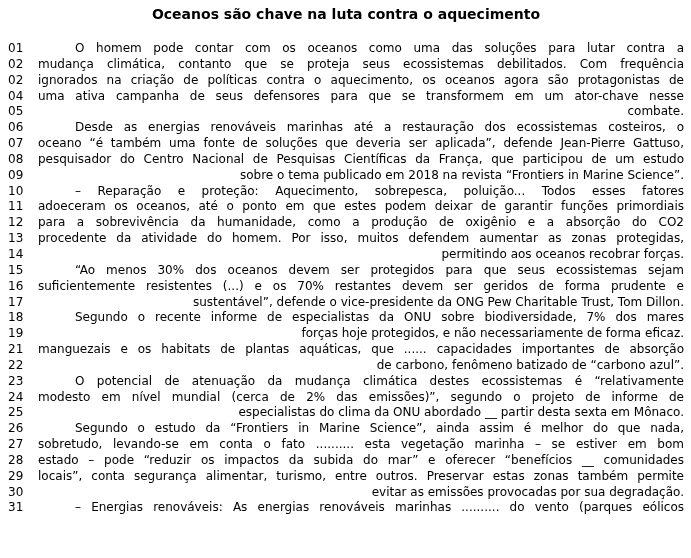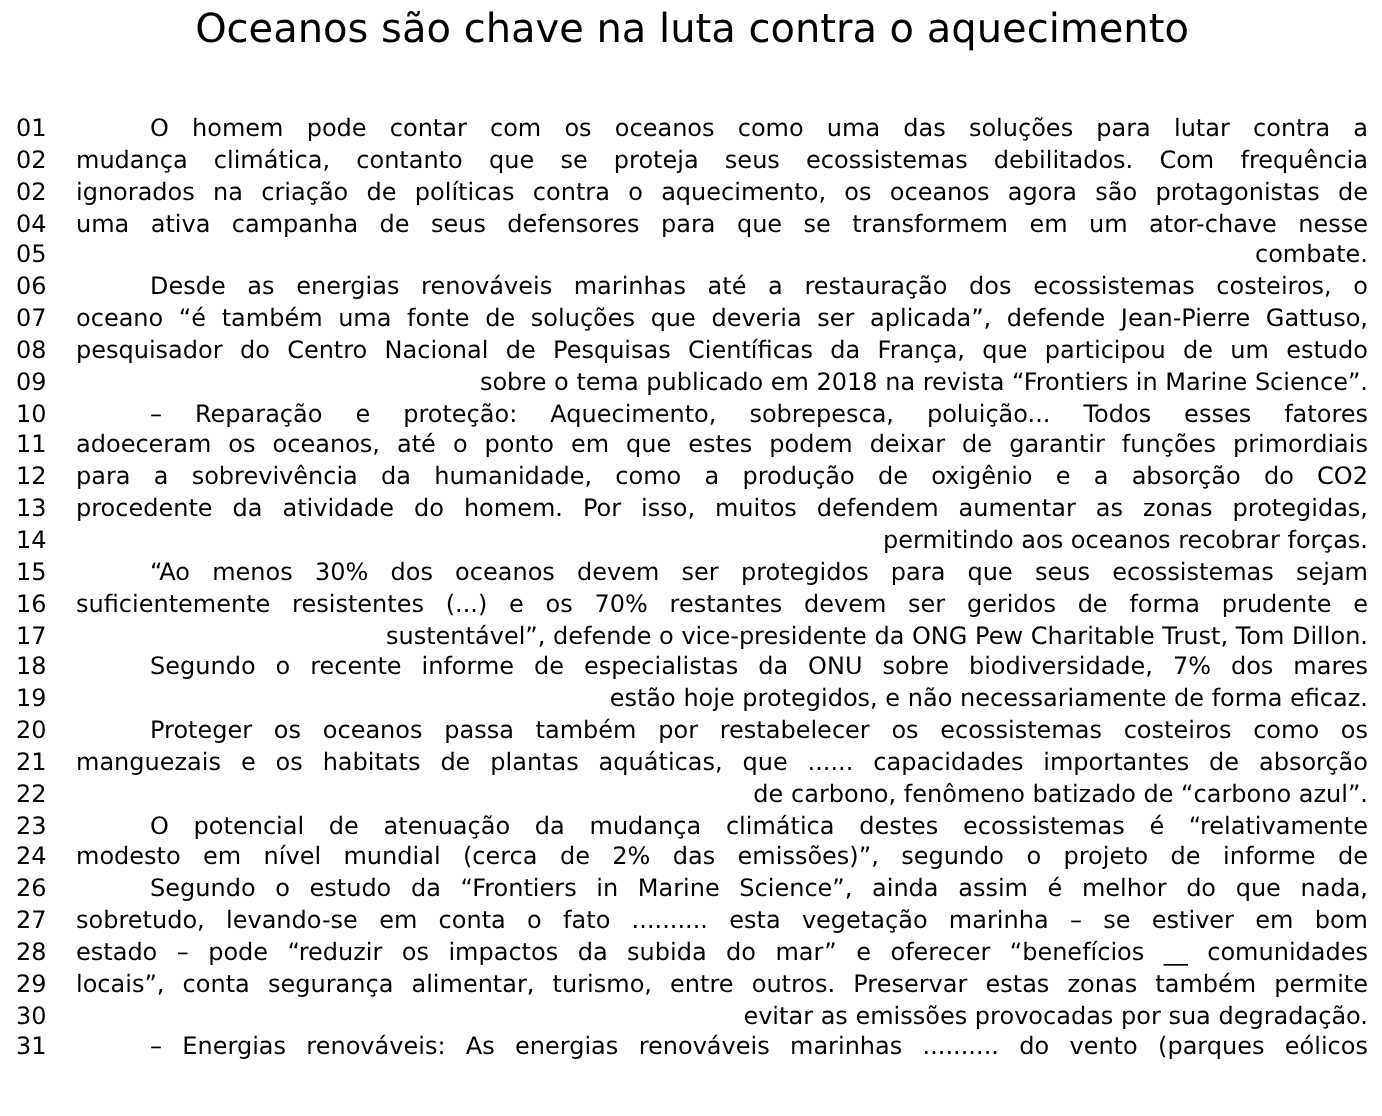--- a/index.html
+++ b/index.html
@@ -13,24 +13,24 @@
     background: #ffffff;
     color: #000000;
     font-family: "DejaVu Sans", sans-serif;
     font-size: 12px;
     box-sizing: border-box;
     padding: 5px 7px 0 8px;
     overflow: hidden;
   }
   .title {
     text-align: center;
-    font-weight: normal;
-    font-size: 20px;
+    font-weight: bold;
+    font-size: 14px;
     line-height: 18px;
-    margin-bottom: 34px;
+    margin-bottom: 18px;
   }
   .line {
     display: flex;
     line-height: 15.85px;
   }
   .line-num {
     flex: 0 0 30px;
     width: 30px;
     text-align: left;
   }
@@ -123,41 +123,41 @@
       <div class="line">
         <span class="line-num">17</span>
         <span class="line-text"><span>sustentável”, defende o vice-presidente da ONG Pew Charitable Trust, Tom Dillon.</span></span>
       </div>
       <div class="line justify indent">
         <span class="line-num">18</span>
         <span class="line-text"><span>Segundo o recente informe de especialistas da ONU sobre biodiversidade, 7% dos mares</span></span>
       </div>
       <div class="line">
         <span class="line-num">19</span>
-        <span class="line-text"><span>estão hoje protegidos, e não necessariamente de forma eficaz.</span></span>
-      </div>
-      <div class="line justify indent">
-        <span class="line-num">20</span>
-        <span class="line-text"><span>Proteger os oceanos passa também por restabelecer os ecossistemas costeiros como os</span></span>
+        <span class="line-text"><span>forças hoje protegidos, e não necessariamente de forma eficaz.</span></span>
       </div>
       <div class="line justify">
         <span class="line-num">21</span>
         <span class="line-text"><span>manguezais e os habitats de plantas aquáticas, que ...... capacidades importantes de absorção</span></span>
       </div>
       <div class="line">
         <span class="line-num">22</span>
         <span class="line-text"><span>de carbono, fenômeno batizado de “carbono azul”.</span></span>
       </div>
       <div class="line justify indent">
         <span class="line-num">23</span>
         <span class="line-text"><span>O potencial de atenuação da mudança climática destes ecossistemas é “relativamente</span></span>
       </div>
       <div class="line justify">
         <span class="line-num">24</span>
         <span class="line-text"><span>modesto em nível mundial (cerca de 2% das emissões)”, segundo o projeto de informe de</span></span>
+      </div>
+      <div class="line">
+        <span class="line-num">25</span>
+        <span class="line-text"><span>especialistas do clima da ONU abordado __ partir desta sexta em Mônaco.</span></span>
       </div>
       <div class="line justify indent">
         <span class="line-num">26</span>
         <span class="line-text"><span>Segundo o estudo da “Frontiers in Marine Science”, ainda assim é melhor do que nada,</span></span>
       </div>
       <div class="line justify">
         <span class="line-num">27</span>
         <span class="line-text"><span>sobretudo, levando-se em conta o fato .......... esta vegetação marinha – se estiver em bom</span></span>
       </div>
       <div class="line justify">

